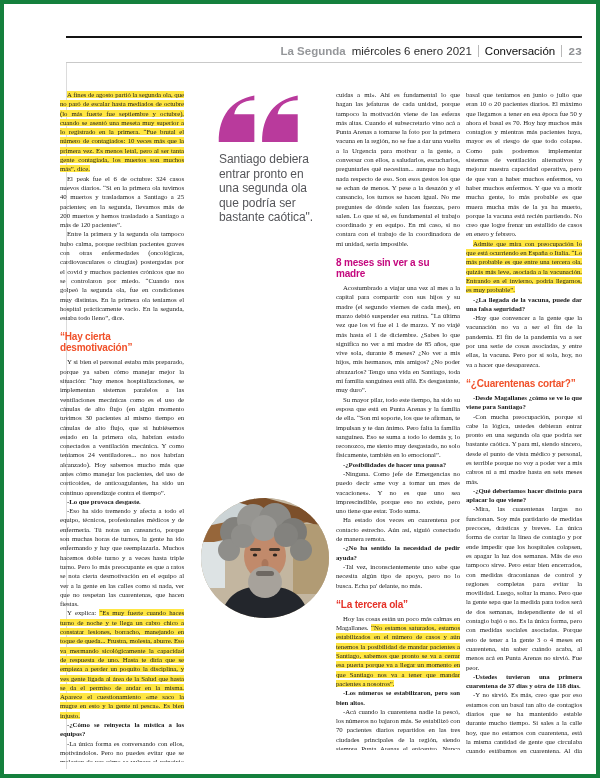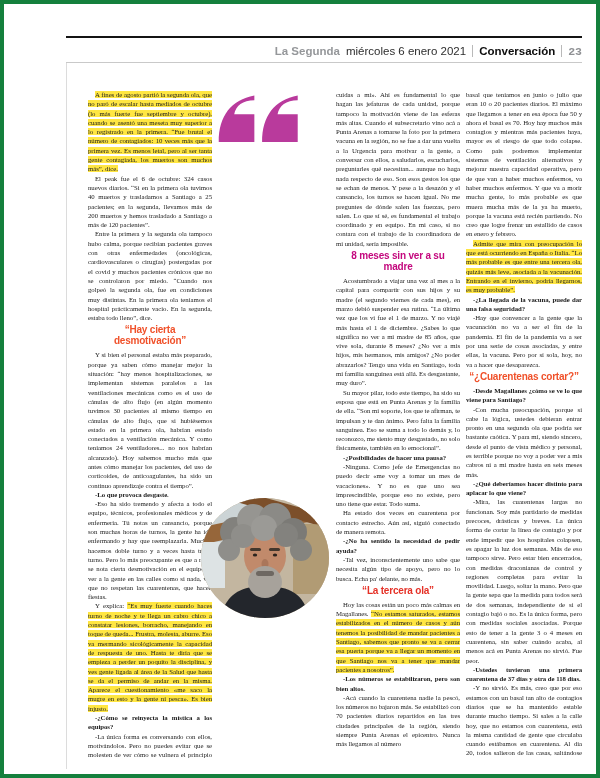--- a/index.html
+++ b/index.html
@@ -6,37 +6,37 @@
   .page{position:relative;width:600px;height:778px;background:#fff;overflow:hidden;
         font-family:"Liberation Serif",serif;color:#1c1c1c;border:4px solid #15803d;box-sizing:border-box;}
   
   .top-rule{position:absolute;left:62px;top:32px;width:516px;height:2px;background:#141414;}
   .header-row{position:absolute;left:62px;top:38px;width:516px;height:18px;
               display:flex;justify-content:flex-end;align-items:center;gap:6px;
               font-family:"Liberation Sans",sans-serif;font-size:11.5px;}
   .paper-name{color:#95979a;font-weight:bold;}
   .issue-date{color:#2e2e2e;}
   .hdr-div{width:1px;height:12px;background:#b9b9b9;}
-  .section-name{color:#0c0c0c;font-weight:bold;}
+  .section-name{color:#0c0c0c;font-weight:normal;}
   .page-number{color:#8f9194;font-weight:bold;font-family:Liberation Mono, monospace;}
   .header-rule{position:absolute;left:62px;top:58px;width:516px;height:1px;background:#c9c9c9;}
   .edge-rule{position:absolute;left:62px;top:59px;width:1px;height:706px;background:#dcdcdc;}
   
   .col{position:absolute;top:86px;overflow:hidden;text-align:justify;
        font-size:6.8px;line-height:9.3px;letter-spacing:-0.05px;}
-  .col-1{left:84px;width:124px;height:672px;}
+  .col-1{left:56px;width:124px;height:672px;}
   .col-2{left:200px;width:126px;height:672px;text-align:left;}
   .col-3{left:332px;width:124px;height:660px;}
   .col-4{left:462px;width:116px;height:668px;}
   .para{margin:0;text-indent:7px;}
   .para.ni{text-indent:0;}
   .para.q{font-weight:bold;}
   .hl{background:var(--hl,#ffe642);}
-  .subhead{margin:2px 0 4px;font-family:"Liberation Sans",sans-serif;
-           font-weight:bold;font-size:10px;line-height:11px;letter-spacing:-0.2px;text-align:center;}
+  .subhead{margin:9px 0 4px;font-family:"Liberation Sans",sans-serif;
+           font-weight:bold;font-size:10px;line-height:11px;letter-spacing:-0.2px;text-align:left;}
   
   .pullquote{margin:0 0 30px 0;}
   .quote-glyph{display:block;margin:4px 0 10px 14px;width:82px;height:48px;}
   .quote-glyph path{fill:var(--qc,#b93a9c);}
   .pq-text{margin-left:15px;width:106px;font-family:"Liberation Sans",sans-serif;
            font-size:12px;line-height:14.6px;color:#55565a;}
   
   .portrait{position:absolute;left:197px;top:494px;width:128px;height:120px;
             border-radius:50%;overflow:hidden;background:#c9bfae;}
   .portrait svg{display:block;width:128px;height:120px;}
@@ -72,20 +72,21 @@
       <p class="para q"><span>-¿Cómo se reinyecta la mística a los equipos?</span></p>
       <p class="para"><span>-La única forma es conversando con ellos, motivándolos. Pero no puedes evitar que se molesten de ver cómo se vulnera el principio básico de «yo te cuido a ti y tú me</span></p>
     </div>
 
   <div class="col col-2">
     <div class="pullquote">
       <svg class="quote-glyph" viewBox="0 0 104 62" aria-hidden="true">
         <path d="M46,2 C16,8 0,28 0,62 L46,62 L46,26 L20,26 C22,15 31,8 46,8 Z"></path>
         <path d="M102,2 C72,8 56,28 56,62 L102,62 L102,26 L76,26 C78,15 87,8 102,8 Z"></path>
       </svg>
+      <div class="pq-text">Santiago debiera entrar pronto en una segunda ola que podría ser bastante caótica".</div>
     </div>
   </div>
 
   <div class="col col-3">
       <p class="para ni"><span>cuidas a mí». Ahí es fundamental lo que hagan las jefaturas de cada unidad, porque tampoco la motivación viene de las esferas más altas. Cuando el subsecretario vino acá a Punta Arenas a tomarse la foto por la primera vacuna en la región, no se fue a dar una vuelta a la Urgencia para motivar a la gente, a conversar con ellos, a saludarlos, escucharlos, preguntarles qué necesitan... aunque no haga nada respecto de eso. Son esos gestos los que se echan de menos. Y pese a la desazón y el cansancio, los turnos se hacen igual. No me preguntes de dónde salen las fuerzas, pero salen. Lo que sí sé, es fundamental el trabajo coordinado y en equipo. En mi caso, si no contara con el trabajo de la coordinadora de mi unidad, sería imposible.</span></p>
       <h3 class="subhead" style="color: rgb(196, 8, 126);">8 meses sin ver a su madre</h3>
       <p class="para"><span>Acostumbrado a viajar una vez al mes a la capital para compartir con sus hijos y su madre (el segundo viernes de cada mes), en marzo debió suspender esa rutina. “La última vez que los vi fue el 1 de marzo. Y no viajé más hasta el 1 de diciembre. ¿Sabes lo que significa no ver a mi madre de 85 años, que vive sola, durante 8 meses? ¿No ver a mis hijos, mis hermanos, mis amigos? ¿No poder abrazarlos? Tengo una vida en Santiago, toda mi familia sanguínea está allá. Es desgastante, muy duro”.</span></p>
       <p class="para"><span>Su mayor pilar, todo este tiempo, ha sido su esposa que está en Punta Arenas y la familia de ella. “Son mi soporte, los que te afirman, te impulsan y te dan ánimo. Pero falta la familia sanguínea. Eso se suma a todo lo demás y, lo reconozco, me siento muy desgastado, no solo físicamente, también en lo emocional”.</span></p>
       <p class="para q"><span>-¿Posibilidades de hacer una pausa?</span></p>
       <p class="para"><span>-Ninguna. Como jefe de Emergencias no puedo decir «me voy a tomar un mes de vacaciones». Y no es que uno sea imprescindible, porque eso no existe, pero uno tiene que estar. Todo suma.</span></p>

